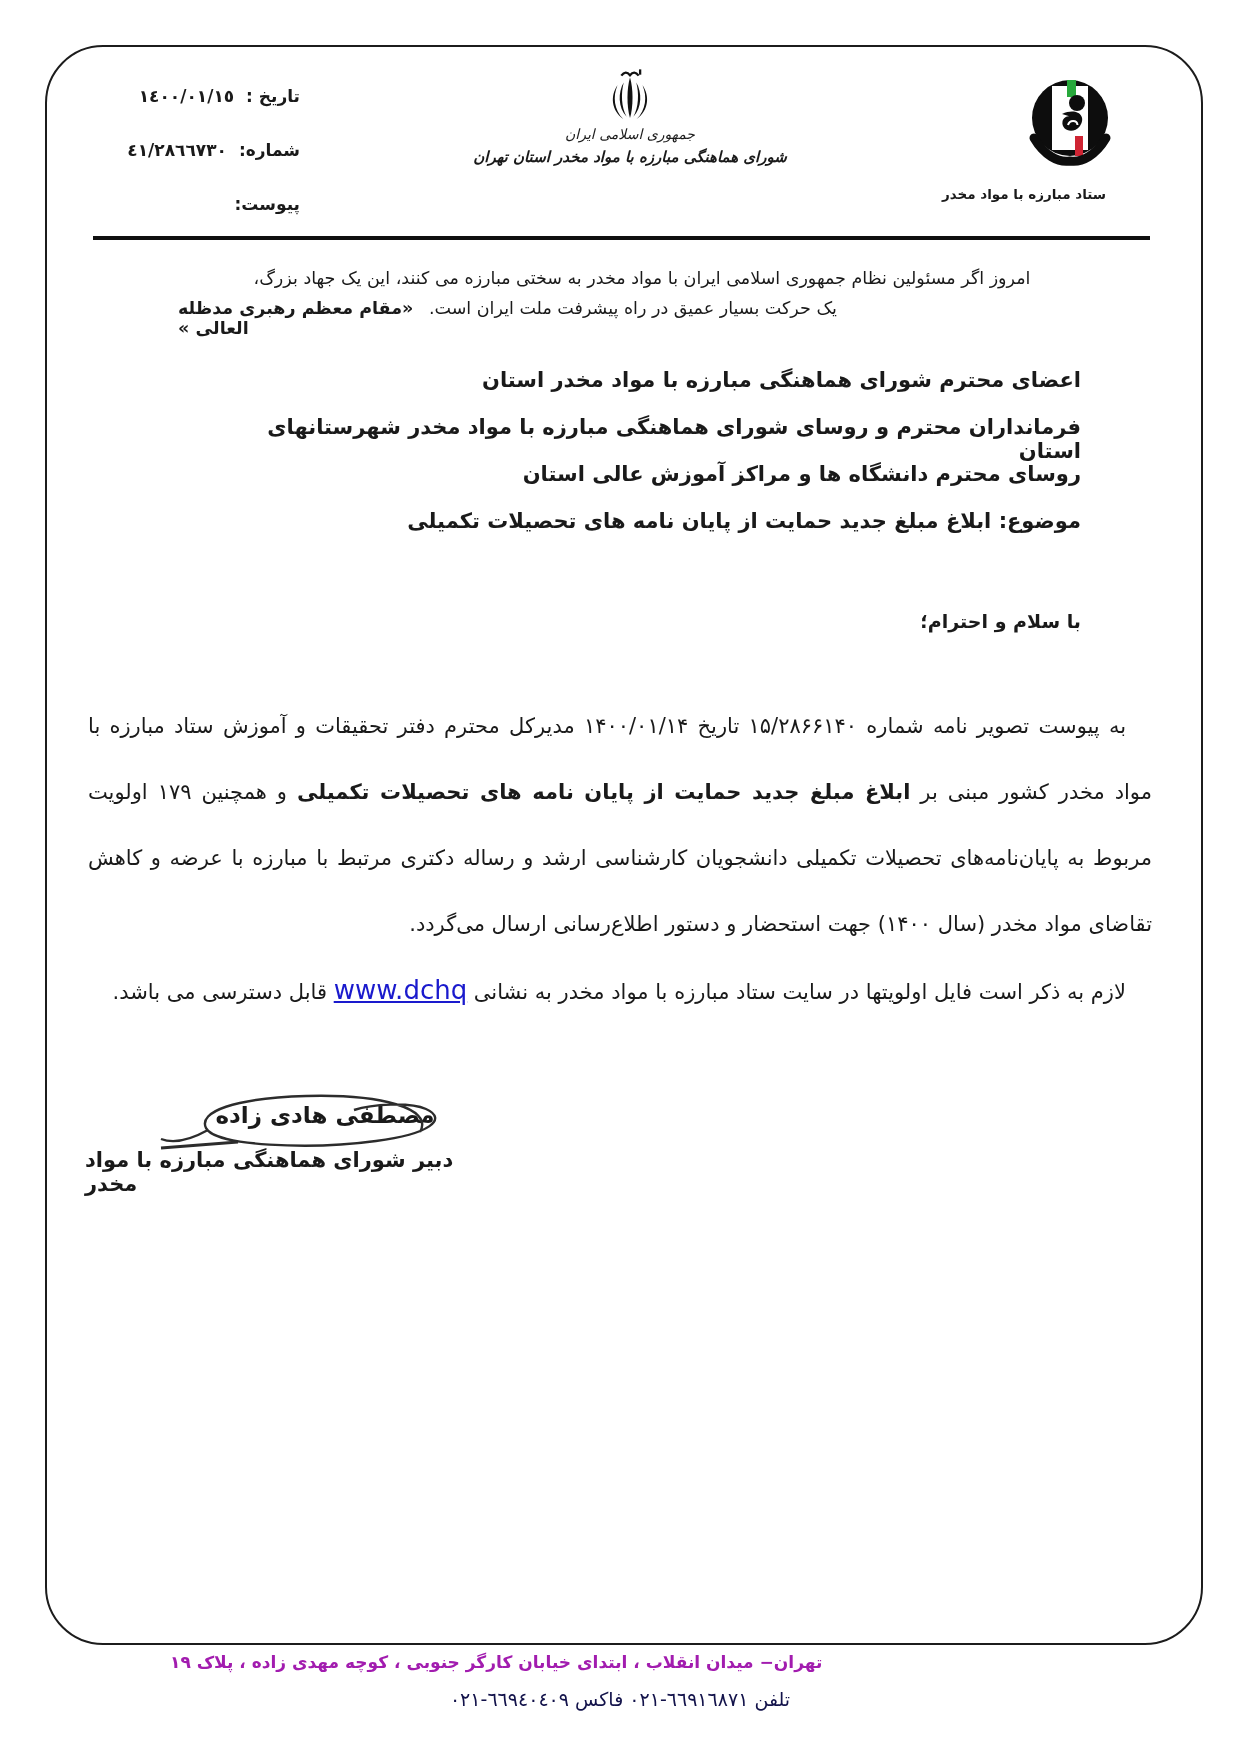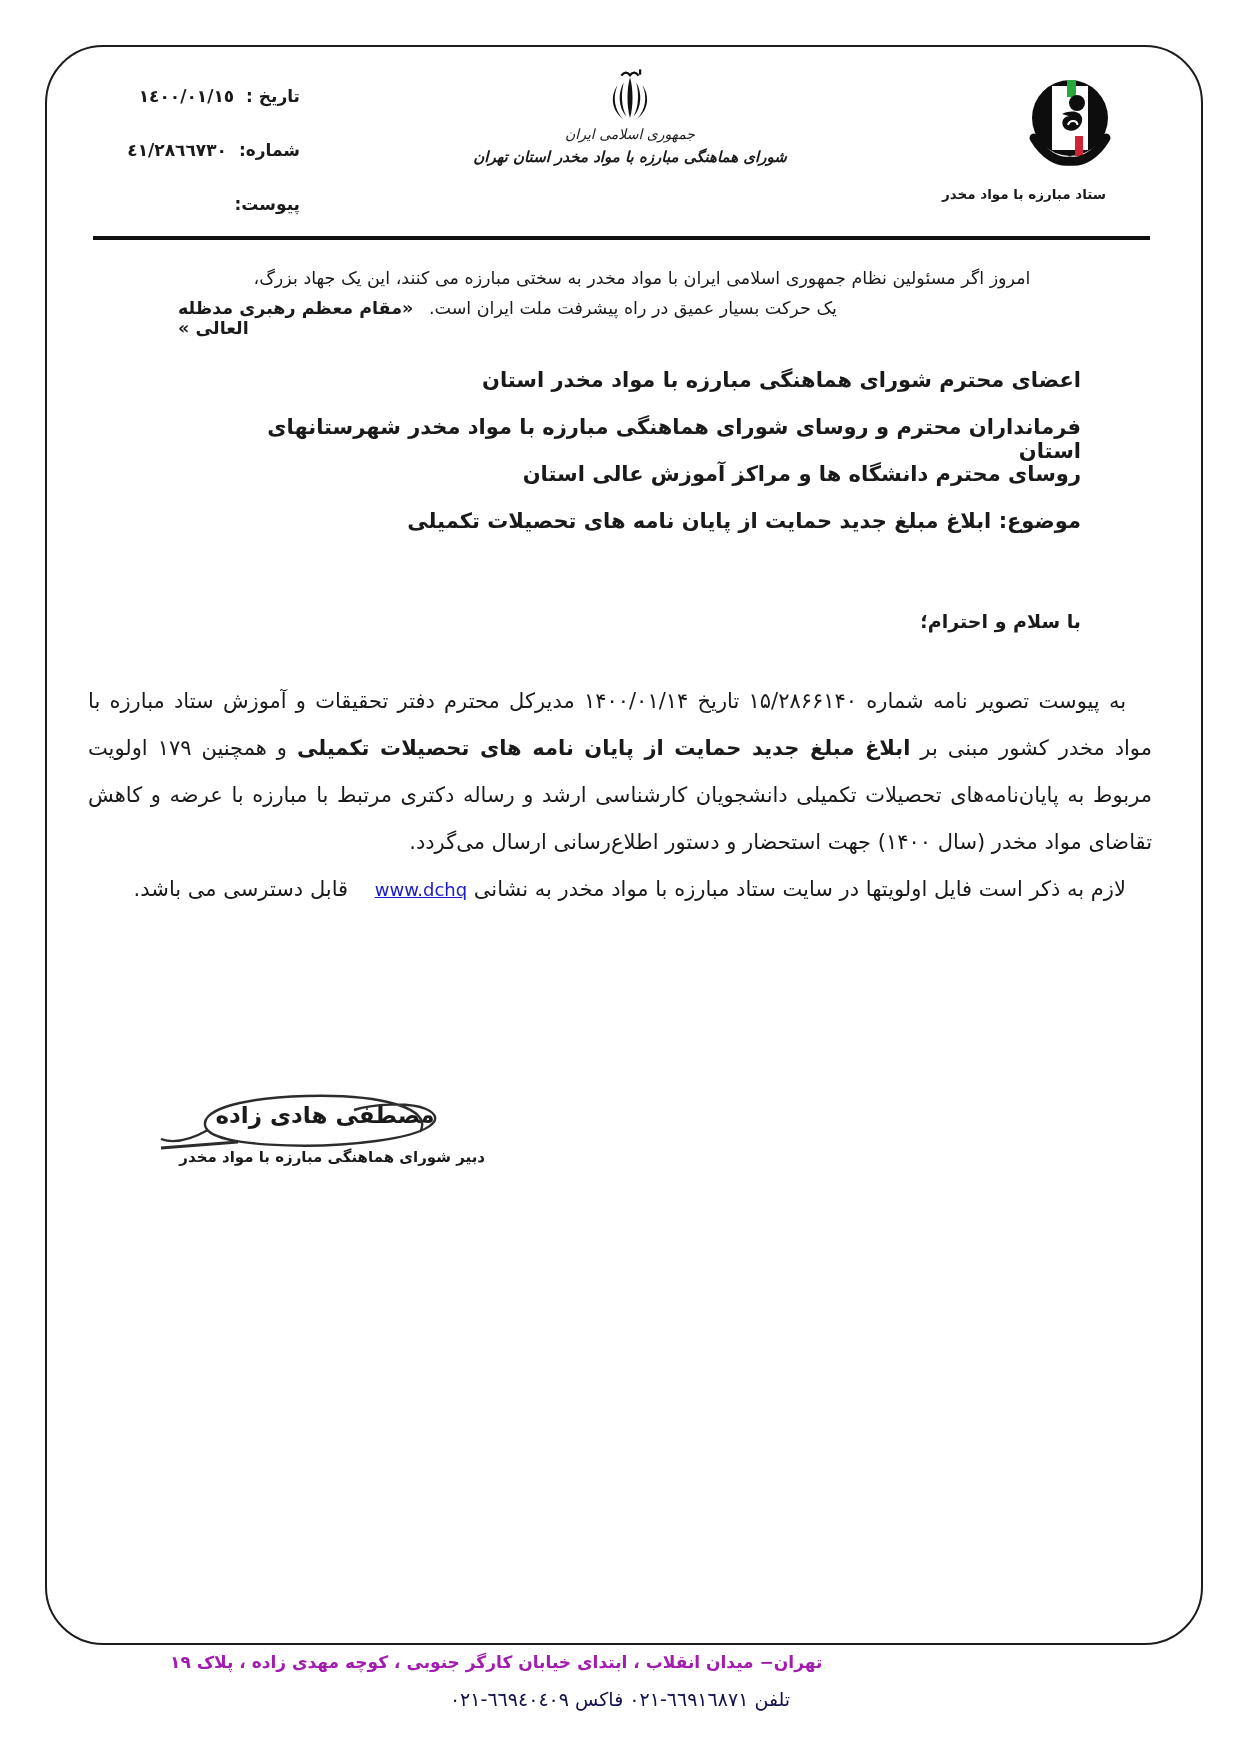--- a/index.html
+++ b/index.html
@@ -26,28 +26,28 @@
   .hq-caption{left:928px;top:186px;width:192px;text-align:center;font-size:13.5px;font-weight:bold;}
   .header-rule{left:93px;top:236px;width:1057px;height:4px;background:#101010;}
   
   .quote1{left:168px;top:268px;width:948px;text-align:center;font-size:17.5px;}
   .quote2{left:178px;top:298px;width:668px;text-align:left;font-size:17.5px;}
   .quote2 .attr{font-weight:bold;padding-right:10px;}
   
   .recip{left:255px;width:826px;text-align:right;font-size:21px;font-weight:bold;}
   .greeting{left:255px;top:610px;width:826px;text-align:right;font-size:19px;font-weight:bold;}
   
-  .body-wrap{left:88px;top:678px;width:1064px;font-size:21px;line-height:47px;text-align:justify;}
+  .body-wrap{left:88px;top:693px;width:1064px;font-size:21px;line-height:66px;text-align:justify;}
   .body-wrap p{margin:0;text-indent:26px;}
   .body-wrap p + p{margin-top:0;}
-  a.link{color:#1a1acd;text-decoration:underline;font-size:18px;unicode-bidi:embed;direction:ltr;margin-left:20px;}
+  a.link{color:#1a1acd;text-decoration:underline;font-size:26px;unicode-bidi:embed;direction:ltr;}
   
   .sig-name{left:175px;top:1102px;width:300px;text-align:center;font-size:23px;font-weight:bold;}
   .sig-scribble{left:158px;top:1086px;}
-  .sig-title{left:85px;top:1148px;width:400px;text-align:right;font-size:15px;font-weight:bold;}
+  .sig-title{left:85px;top:1148px;width:400px;text-align:left;font-size:21px;font-weight:bold;}
   
   .footer-address{left:170px;top:1652px;width:900px;text-align:left;font-size:17px;font-weight:bold;color:#a21caf;}
   .footer-phone{left:170px;top:1688px;width:900px;text-align:center;font-size:19px;color:#12124a;}
 </style>
 </head>
 <body>
 
 <div class="abs frame"></div>
 
 <div class="abs rtl meta-row" style="top:86px;">

